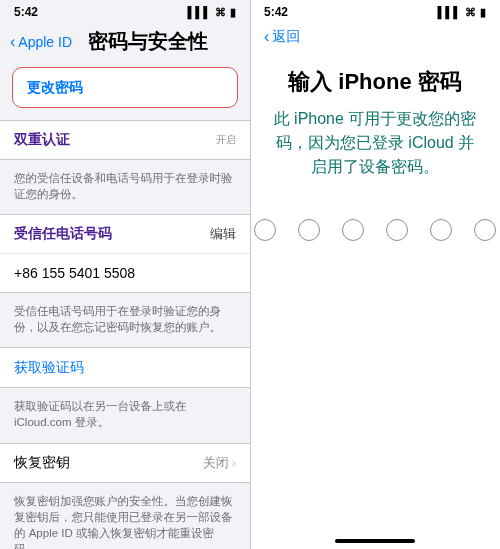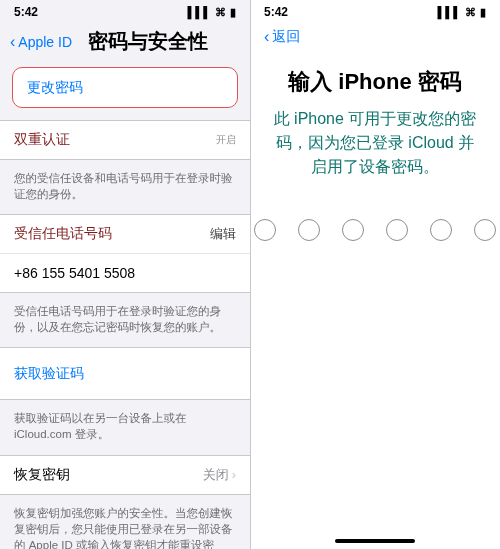--- a/index.html
+++ b/index.html
@@ -72,21 +72,21 @@
       background: #fff;
       border: 1.5px solid #e05252;
       margin: 6px 12px;
       border-radius: 10px;
       padding: 10px 14px;
     }
 
     .section-box-label {
       font-size: 14px;
       color: #007aff;
-      font-weight: 400;
+      font-weight: 700;
     }
 
     .section-group {
       background: #fff;
       margin: 6px 0;
       border-top: 0.5px solid #c8c8cc;
       border-bottom: 0.5px solid #c8c8cc;
     }
 
     .section-row {
@@ -97,22 +97,22 @@
       border-bottom: 0.5px solid #e5e5ea;
       min-height: 38px;
     }
 
     .section-row:last-child {
       border-bottom: none;
     }
 
     .row-label {
       font-size: 14px;
-      color: #7f1d1d;
-      font-weight: 400;
+      color: #4c1d95;
+      font-weight: 700;
     }
 
     .row-value {
       font-size: 10px;
       color: #8e8e93;
     }
 
     .row-link {
       font-size: 13px;
       color: #404040;
@@ -127,21 +127,21 @@
 
     .phone-number {
       font-size: 14px;
       color: #000;
     }
 
     .section-link-row {
       background: #fff;
       border-top: 0.5px solid #c8c8cc;
       border-bottom: 0.5px solid #c8c8cc;
-      padding: 16px 14px;
+      padding: 10px 14px;
       margin: 6px 0;
     }
 
     .link-text {
       font-size: 14px;
       color: #007aff;
     }
 
     .recovery-row {
       display: flex;

